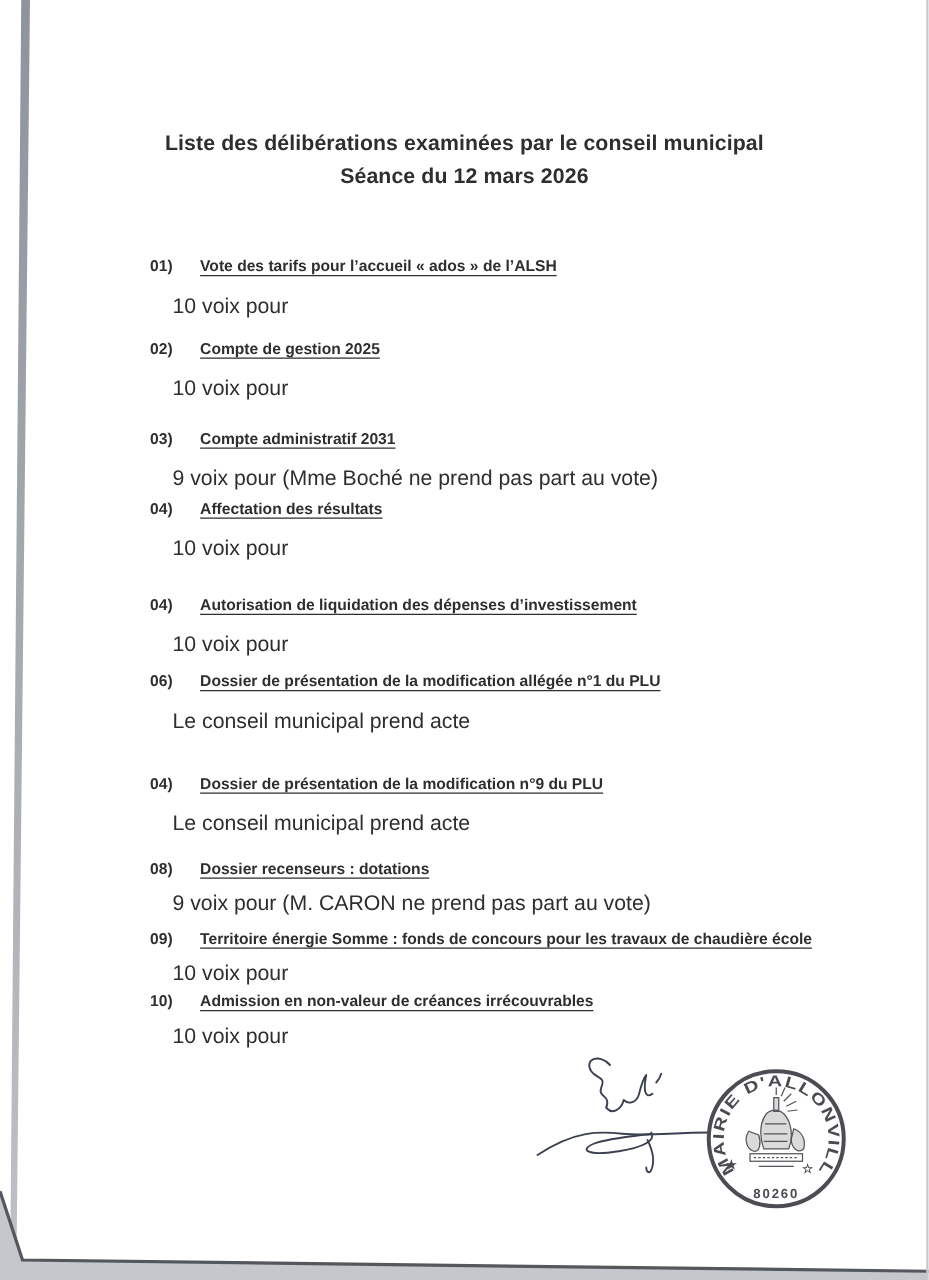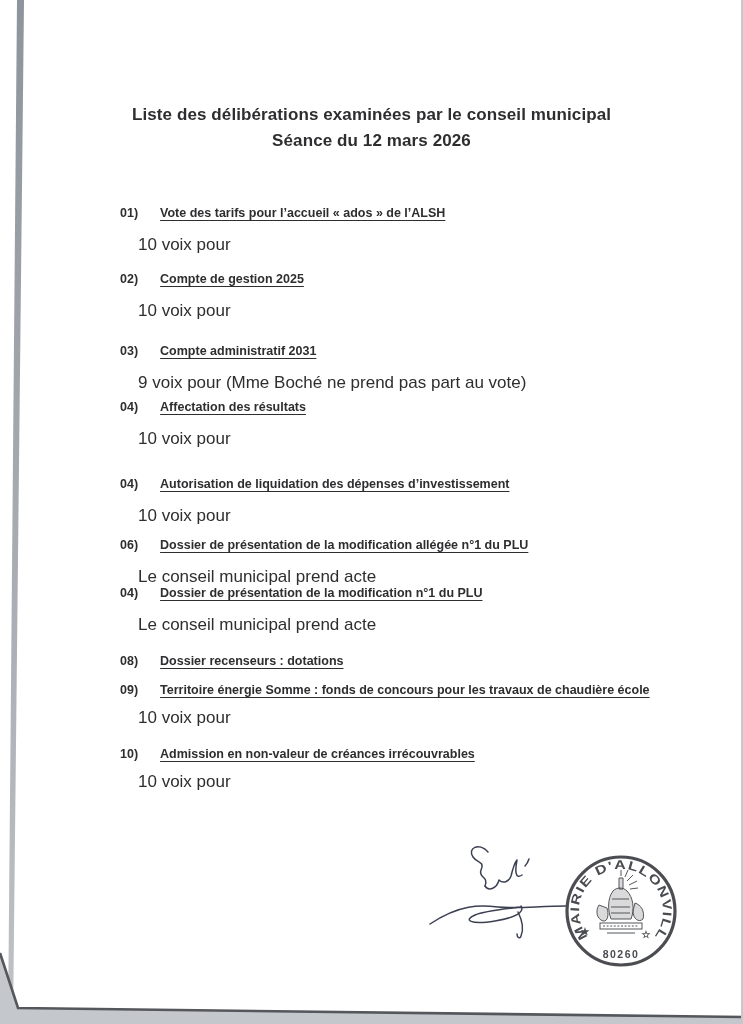--- a/index.html
+++ b/index.html
@@ -43,24 +43,24 @@
     line-height:17px;
     margin-top:14px;
     margin-left:18px;
     font-weight:normal;
   }
   .item:nth-child(1){margin-bottom:18px;}
   .item:nth-child(2){margin-bottom:24px;margin-top:17px;}
   .item:nth-child(3){margin-bottom:8px;}
   .item:nth-child(4){margin-bottom:29px;}
   .item:nth-child(5){margin-bottom:13px;}
-  .item:nth-child(6){}
+  .item:nth-child(6){margin-bottom:34px;}
   .item:nth-child(7){margin-bottom:20px;}
   .item:nth-child(8){margin-bottom:12px;}
-  .item:nth-child(9){margin-bottom:20px;}
+  .item:nth-child(9){margin-bottom:6px;}
   .item:nth-child(10){margin-bottom:0;}
   .item:nth-child(n+8) .res{margin-top:10px;}
   
   .signature{position:absolute;left:425px;top:842px;pointer-events:none;}
   .signature path{fill:none;stroke:#3c4152;stroke-width:1.5;stroke-linecap:round;stroke-linejoin:round;}
   .stamp{position:absolute;left:556px;top:846px;pointer-events:none;}
   .stamp .ring{fill:none;stroke:#4c4d52;}
   .stamp text{font-family:"Liberation Sans", sans-serif;font-weight:bold;fill:#4a4b50;}
   .stamp .emb{stroke:#55565b;fill:none;stroke-width:1;}
   .stamp .emb-fill{fill:#55565b;fill-opacity:0.22;stroke:#55565b;stroke-width:1;}
@@ -116,29 +116,30 @@
     <div class="item">
       <div class="head">
         <span class="num">06)</span>
         <span class="ttl">Dossier de présentation de la modification allégée n°1 du PLU</span>
       </div>
       <div class="res">Le conseil municipal prend acte</div>
     </div>
     <div class="item">
       <div class="head">
         <span class="num">04)</span>
-        <span class="ttl">Dossier de présentation de la modification n°1 du PLU</span>
+        <span class="ttl">Dossier de présentation de la modification n°9 du PLU</span>
       </div>
       <div class="res">Le conseil municipal prend acte</div>
     </div>
     <div class="item">
       <div class="head">
         <span class="num">08)</span>
         <span class="ttl">Dossier recenseurs : dotations</span>
       </div>
+      <div class="res">9 voix pour (M. CARON ne prend pas part au vote)</div>
     </div>
     <div class="item">
       <div class="head">
         <span class="num">09)</span>
         <span class="ttl">Territoire énergie Somme : fonds de concours pour les travaux de chaudière école</span>
       </div>
       <div class="res">10 voix pour</div>
     </div>
     <div class="item">
       <div class="head">

